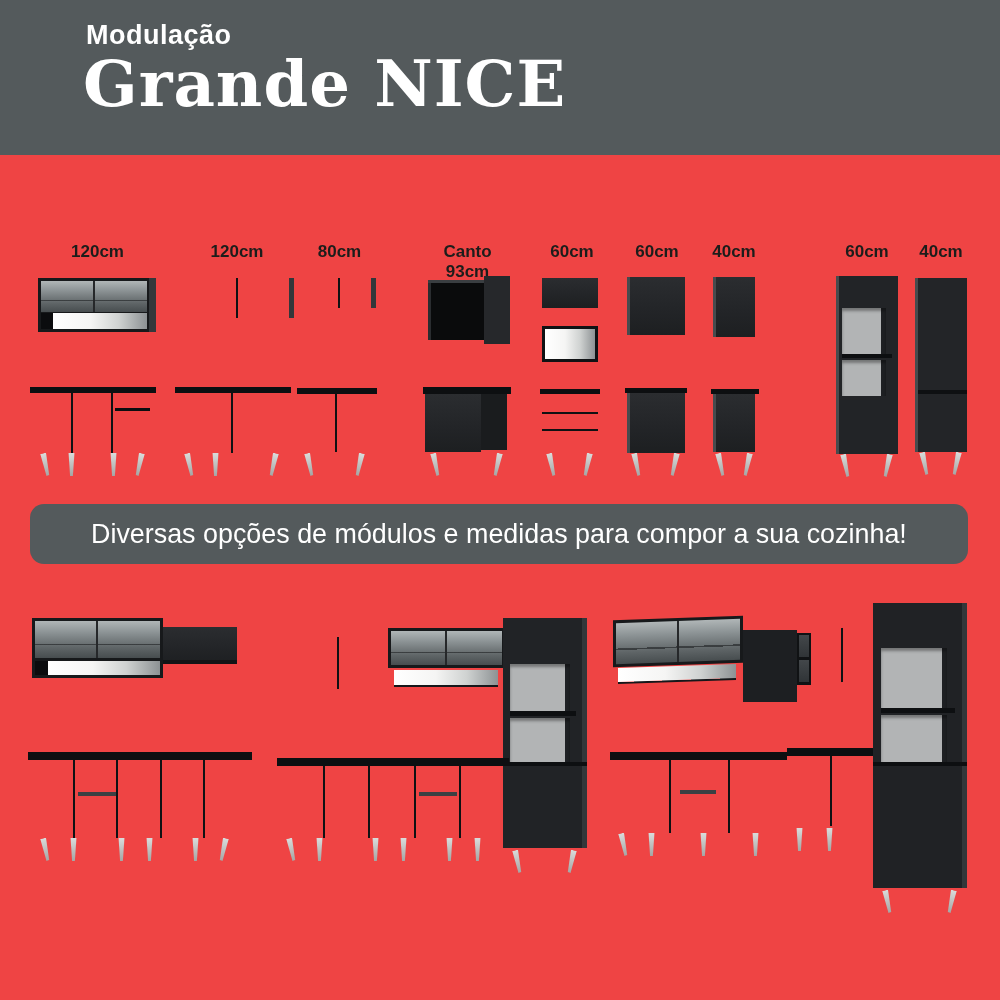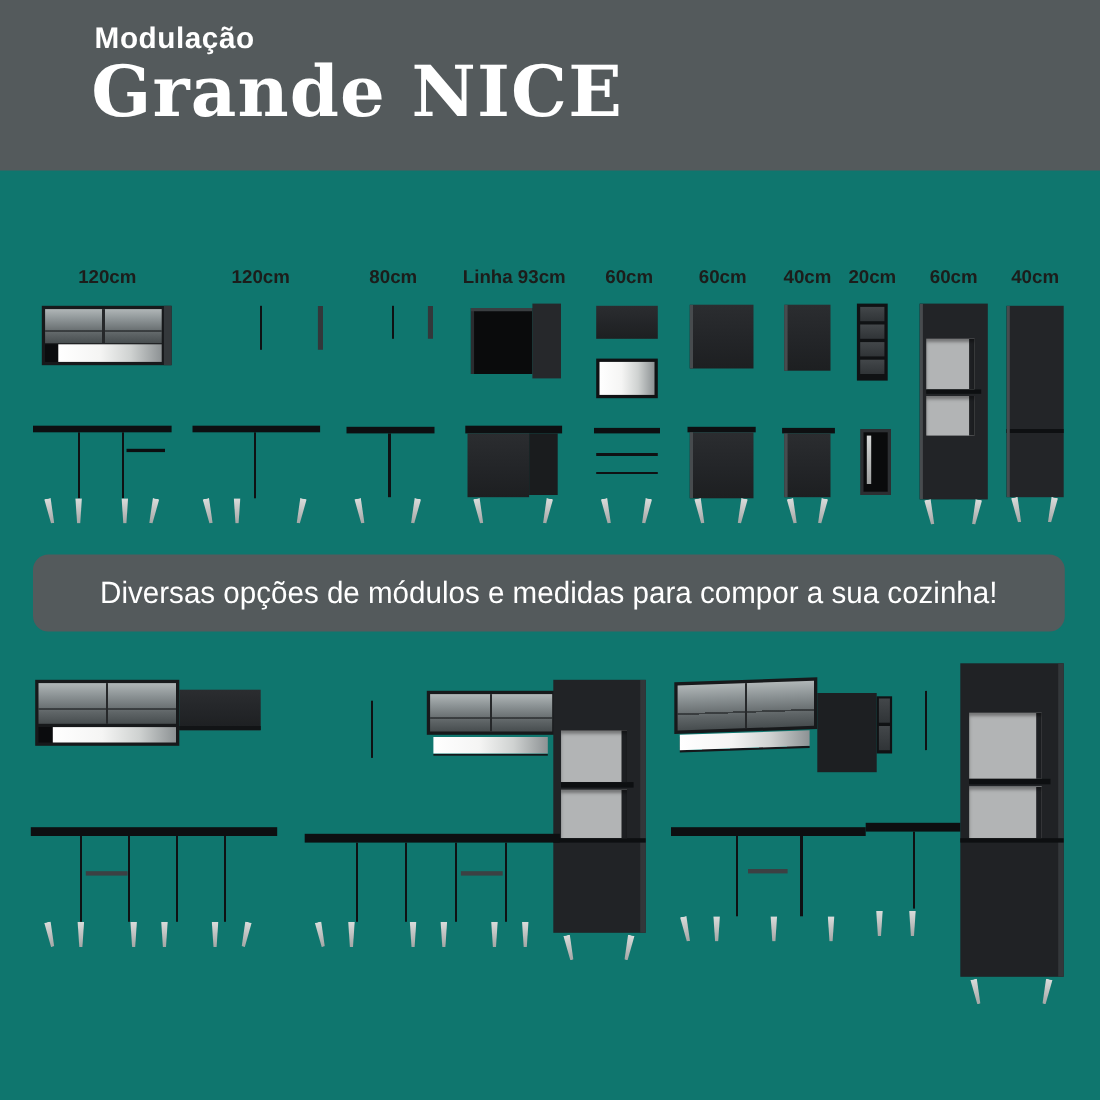--- a/index.html
+++ b/index.html
@@ -1,16 +1,16 @@
 <!DOCTYPE html>
 <html><head>
 <meta charset="utf-8">
 <style>
   html,body{margin:0;padding:0;background:#8a8c8d;}
-  .canvas{position:relative;width:1000px;height:1000px;background:#0f766e;overflow:hidden;
+  .canvas{position:relative;width:1000px;height:1000px;background:#ef4444;overflow:hidden;
           font-family:"Liberation Sans",sans-serif;}
 
   
   .header{position:absolute;top:0;left:0;width:1000px;height:155px;background:#545a5c;color:#fff;}
   .kicker{position:absolute;left:86px;top:20px;font-size:27px;font-weight:bold;letter-spacing:.5px;}
   .title{position:absolute;left:83px;top:46px;font-size:64px;font-weight:bold;
          font-family:"DejaVu Serif",serif;letter-spacing:1px;}
 
   
   .abs{position:absolute;}
@@ -40,21 +40,21 @@
   .cell{position:absolute;background:linear-gradient(180deg,#43474a,#303437);}
   .blackin{position:absolute;background:#0a0b0c;}
 
   
   .modules{position:absolute;top:240px;left:0;width:1000px;height:250px;}
   .col{position:absolute;top:0;height:250px;}
   .mlabel{position:absolute;top:2px;width:100%;text-align:center;font-weight:bold;
           font-size:17px;color:#1c1d1b;}
 
   
-  .banner{position:absolute;left:30px;top:504px;width:938px;height:70px;background:#545a5c;
+  .banner{position:absolute;left:30px;top:504px;width:938px;height:60px;background:#545a5c;
           border-radius:14px;display:flex;align-items:center;justify-content:center;}
   .banner span{color:#fff;font-size:28px;transform:scaleX(.96);white-space:nowrap;}
   .sizesbar{position:absolute;left:32px;top:908px;width:933px;height:74px;background:#545a5c;
             border-radius:14px;display:flex;align-items:center;justify-content:space-between;
             padding:0 52px;box-sizing:border-box;}
   .sizesbar span{color:#fff;font-size:31px;transform:scaleX(.97);}
 
   
   .kitchens{position:absolute;top:580px;left:0;width:1000px;height:328px;}
   .kit{position:absolute;top:0;height:328px;}
@@ -92,31 +92,31 @@
     <div class="col" style="left:172px;width:130px;">
       <div class="mlabel">120cm</div>
       <div class="face v2 edgeR" style="left:8px;top:38px;width:114px;height:40px;"></div>
       <div class="counter" style="left:3px;top:147px;width:116px;height:6px;"></div>
       <div class="face v2" style="left:5px;top:153px;width:110px;height:60px;"></div>
       <i class="leg lt" style="left:14px;top:213px;"></i>
       <i class="leg" style="left:40px;top:213px;"></i>
       <i class="leg rt" style="left:98px;top:213px;"></i>
     </div>
 
-    <div class="col" style="left:310px;width:95px;">
+    <div class="col" style="left:292px;width:95px;">
       <div class="mlabel">80cm</div>
       <div class="face v2 edgeR" style="left:10px;top:38px;width:74px;height:30px;"></div>
       <div class="counter" style="left:5px;top:148px;width:80px;height:6px;"></div>
       <div class="face v2" style="left:7px;top:154px;width:74px;height:58px;"></div>
       <i class="leg lt" style="left:14px;top:213px;"></i>
       <i class="leg rt" style="left:64px;top:213px;"></i>
     </div>
 
     <div class="col" style="left:420px;width:95px;">
-      <div class="mlabel">Linha 93cm</div>
+      <div class="mlabel">Canto 93cm</div>
       <div class="blackin" style="left:8px;top:40px;width:56px;height:60px;box-shadow:inset 0 3px 0 #3a3e41,inset 3px 0 0 #2a2d30;"></div>
       <div class="face" style="left:64px;top:36px;width:26px;height:68px;background:#26282b;"></div>
       <div class="counter" style="left:3px;top:147px;width:88px;height:7px;"></div>
       <div class="face" style="left:5px;top:154px;width:56px;height:58px;"></div>
       <div class="face" style="left:61px;top:154px;width:26px;height:56px;background:#1a1c1e;"></div>
       <i class="leg lt" style="left:12px;top:213px;"></i>
       <i class="leg rt" style="left:74px;top:213px;"></i>
     </div>
 
     <div class="col" style="left:538px;width:68px;">
@@ -142,33 +142,20 @@
 
     <div class="col" style="left:705px;width:58px;">
       <div class="mlabel">40cm</div>
       <div class="face edgeL" style="left:8px;top:37px;width:42px;height:60px;"></div>
       <div class="counter" style="left:6px;top:149px;width:48px;height:5px;"></div>
       <div class="face edgeL" style="left:8px;top:154px;width:42px;height:58px;"></div>
       <i class="leg lt" style="left:12px;top:213px;"></i>
       <i class="leg rt" style="left:39px;top:213px;"></i>
     </div>
 
-    <div class="col" style="left:768px;width:50px;">
-      <div class="mlabel">20cm</div>
-      <div class="frame" style="left:11px;top:36px;width:28px;height:70px;background:#101214;">
-        <i class="cell" style="left:3px;top:3px;right:3px;height:13px;"></i>
-        <i class="cell" style="left:3px;top:19px;right:3px;height:13px;"></i>
-        <i class="cell" style="left:3px;top:35px;right:3px;height:13px;"></i>
-        <i class="cell" style="left:3px;top:51px;right:3px;height:13px;"></i>
-      </div>
-      <div class="frame" style="left:14px;top:150px;width:28px;height:60px;background:#2c2f32;">
-        <i class="blackin" style="left:3px;top:3px;right:3px;bottom:3px;"></i>
-        <i class="rail" style="left:6px;top:6px;height:44px;"></i>
-      </div>
-    </div>
 
     <div class="col" style="left:832px;width:70px;">
       <div class="mlabel">60cm</div>
       <div class="face edgeL" style="left:4px;top:36px;width:62px;height:178px;background:#222427;">
         <i class="open" style="left:6px;top:32px;width:44px;height:46px;"></i>
         <i class="shelfbar" style="left:6px;top:78px;width:50px;height:4px;"></i>
         <i class="open" style="left:6px;top:84px;width:44px;height:36px;"></i>
       </div>
       <i class="leg lt" style="left:10px;top:214px;"></i>
       <i class="leg rt" style="left:52px;top:214px;"></i>

